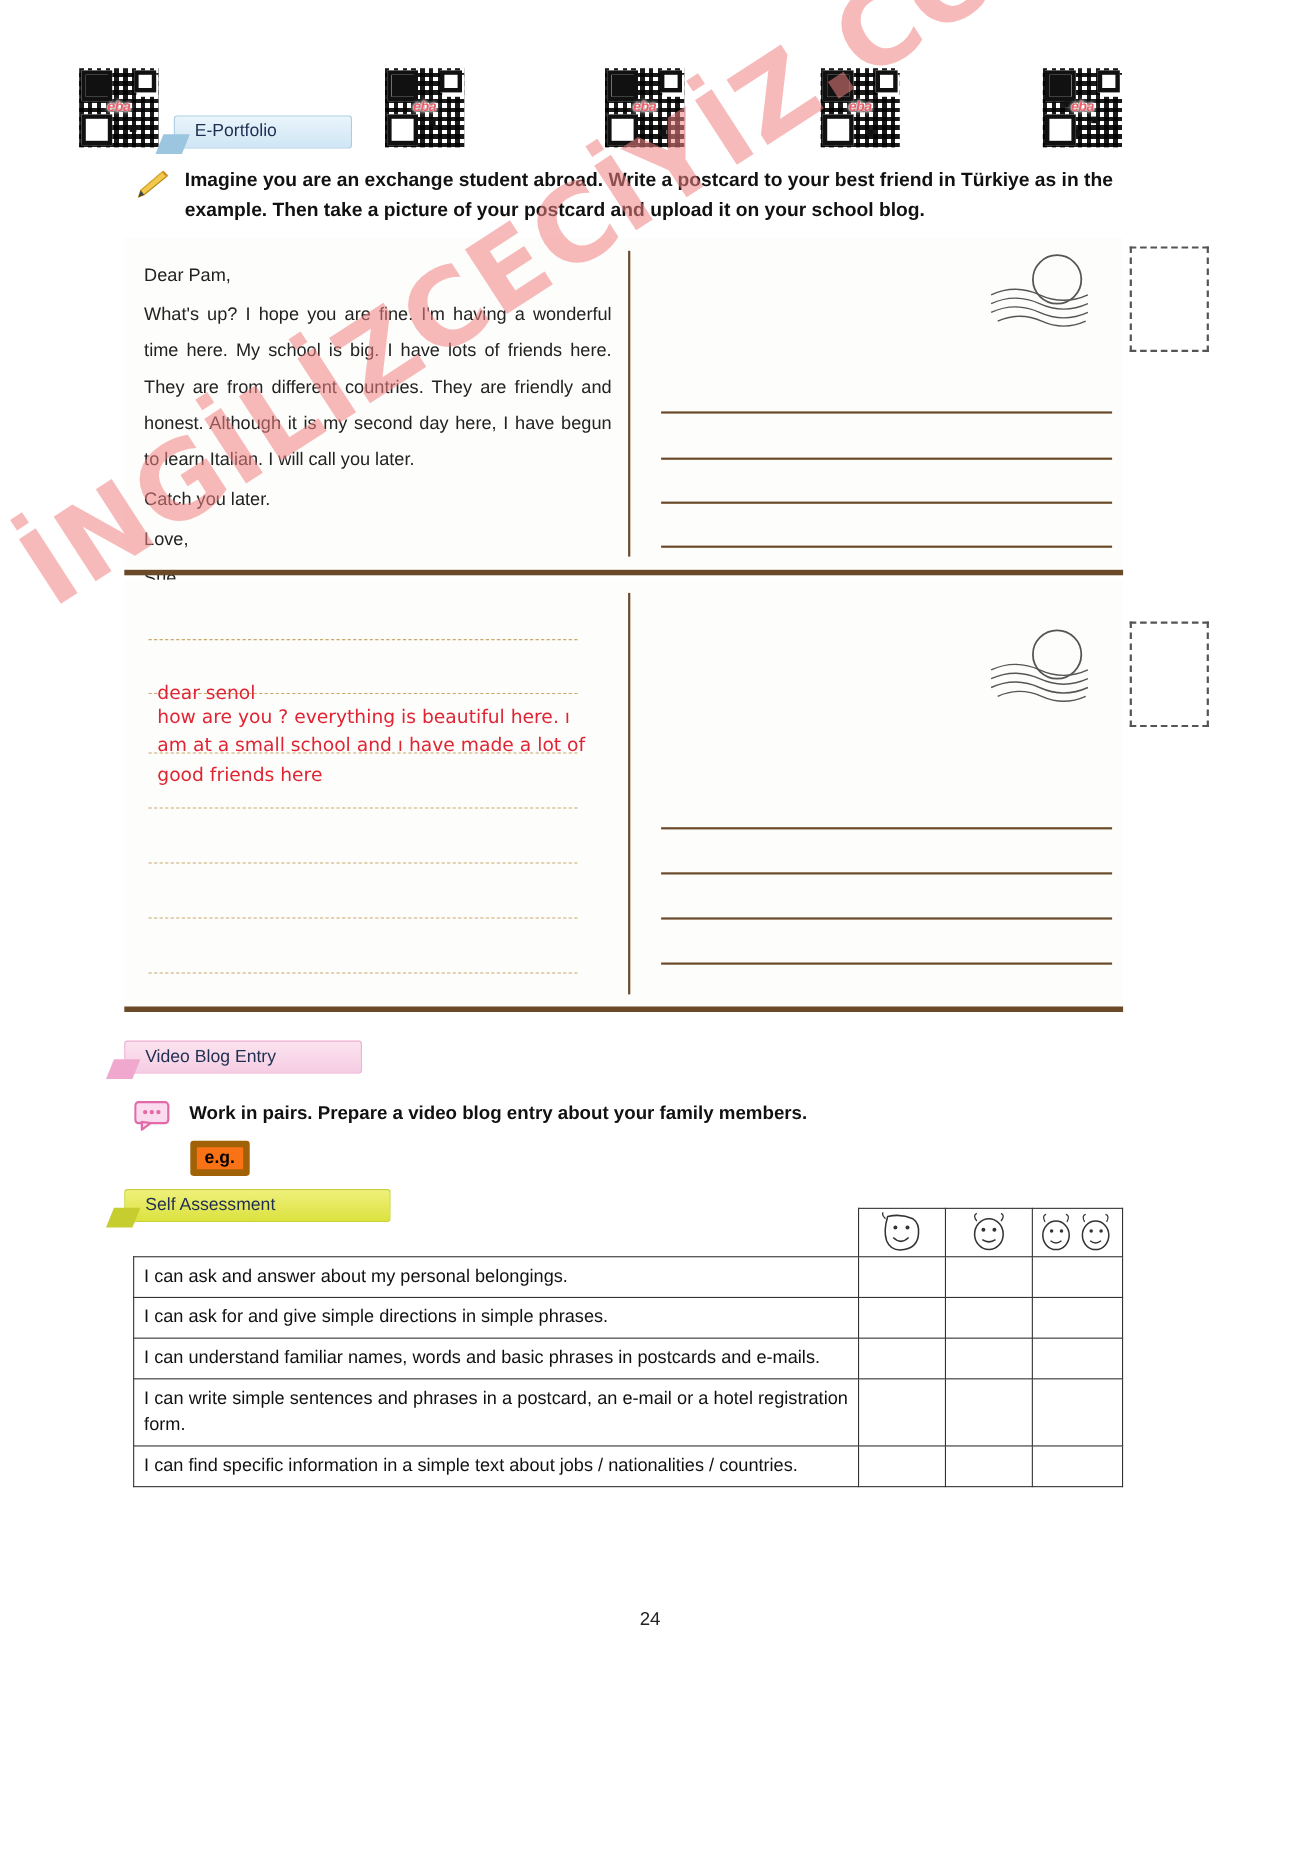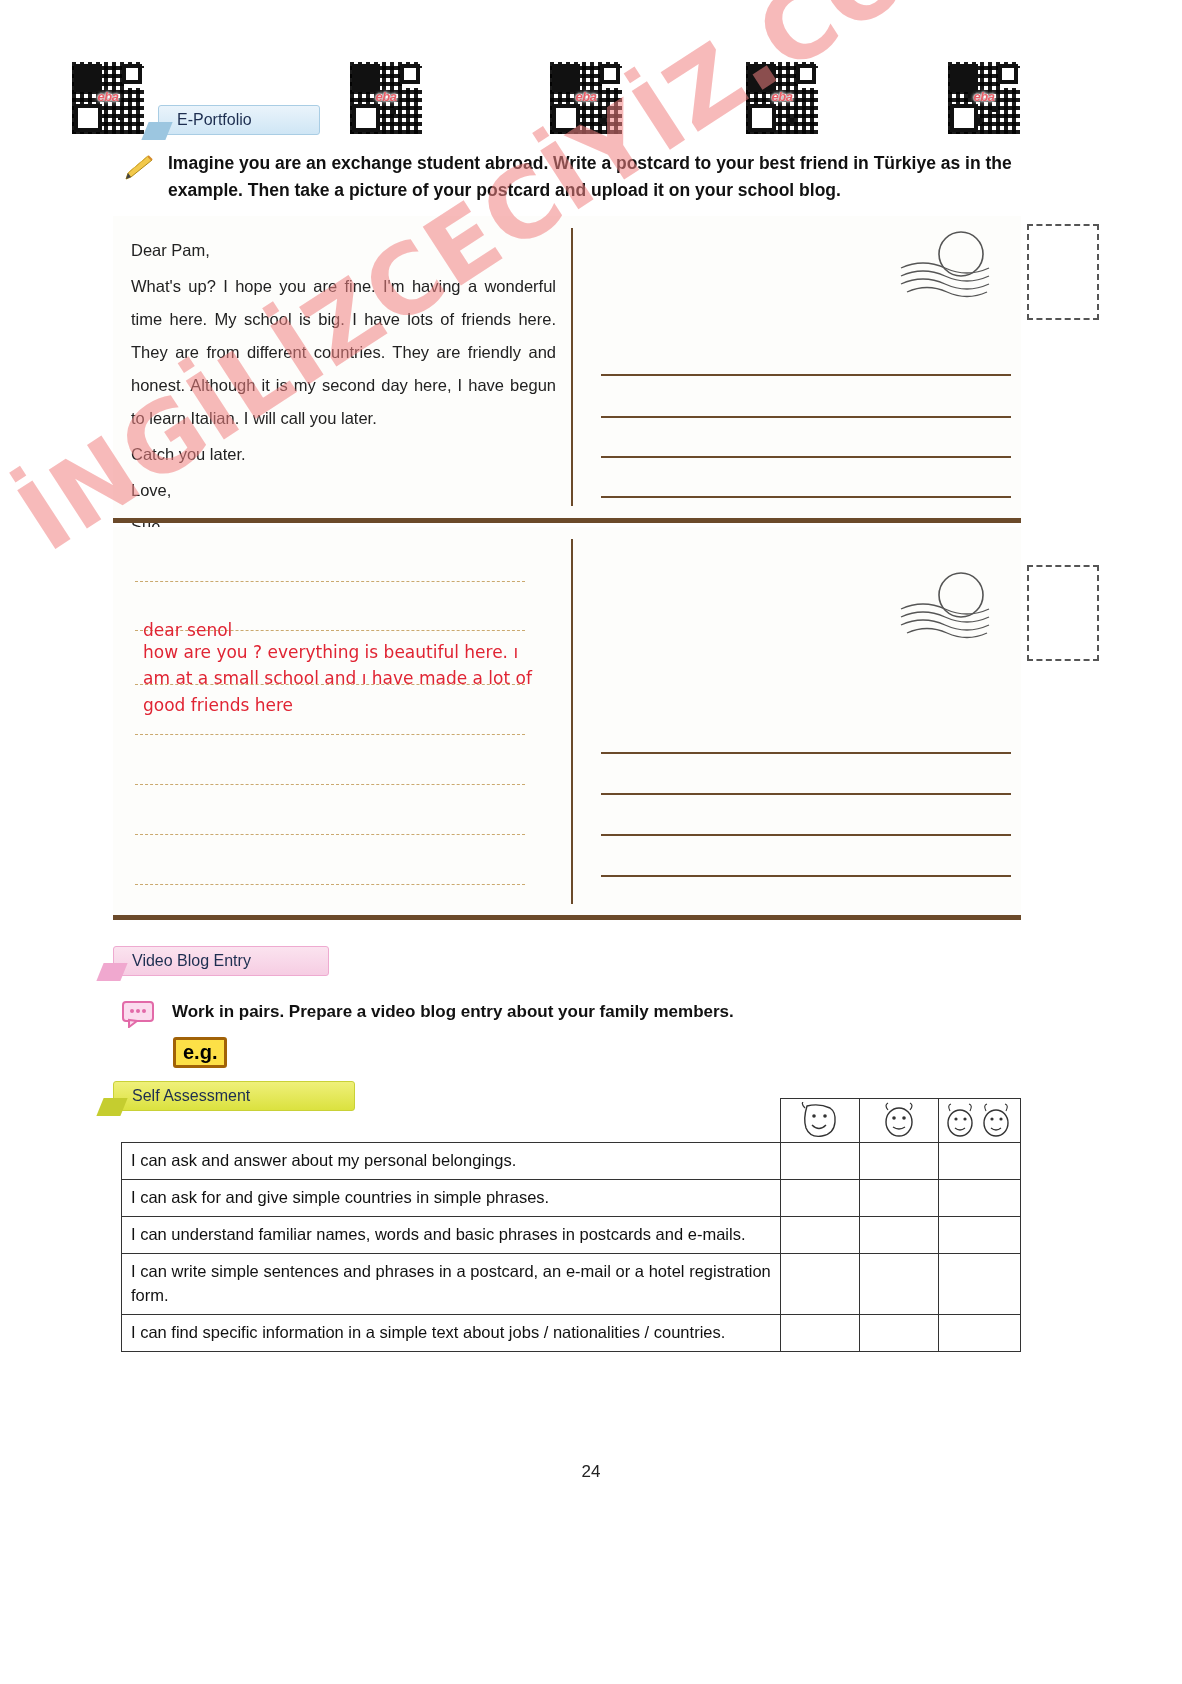--- a/index.html
+++ b/index.html
@@ -128,26 +128,26 @@
   }
   .chat-icon {
     position: absolute;
     top: 1000px; left: 122px;
     width: 36px; height: 28px;
   }
 
   .eg-box {
     position: absolute;
     top: 1037px; left: 173px;
-    border: 3px solid #a16207;
+    border: 6px solid #a16207;
     border-radius: 3px;
     padding: 1px 7px;
-    font-size: 20px;
+    font-size: 16px;
     font-weight: bold;
-    background: #fde047;
+    background: #f97316;
   }
   #eg-text {
     position: absolute;
     top: 1039px; left: 232px;
     font-size: 17px;
     color: #111;
   }
 
   
   .postcard {
@@ -471,21 +471,21 @@
       </tr>
     </thead>
     <tbody>
       <tr>
         <td class="stmt">I can ask and answer about my personal belongings.</td>
         <td class="mark"></td>
         <td class="mark"></td>
         <td class="mark"></td>
       </tr>
       <tr>
-        <td class="stmt">I can ask for and give simple countries in simple phrases.</td>
+        <td class="stmt">I can ask for and give simple directions in simple phrases.</td>
         <td class="mark"></td>
         <td class="mark"></td>
         <td class="mark"></td>
       </tr>
       <tr>
         <td class="stmt">I can understand familiar names, words and basic phrases in postcards and e-mails.</td>
         <td class="mark"></td>
         <td class="mark"></td>
         <td class="mark"></td>
       </tr>

